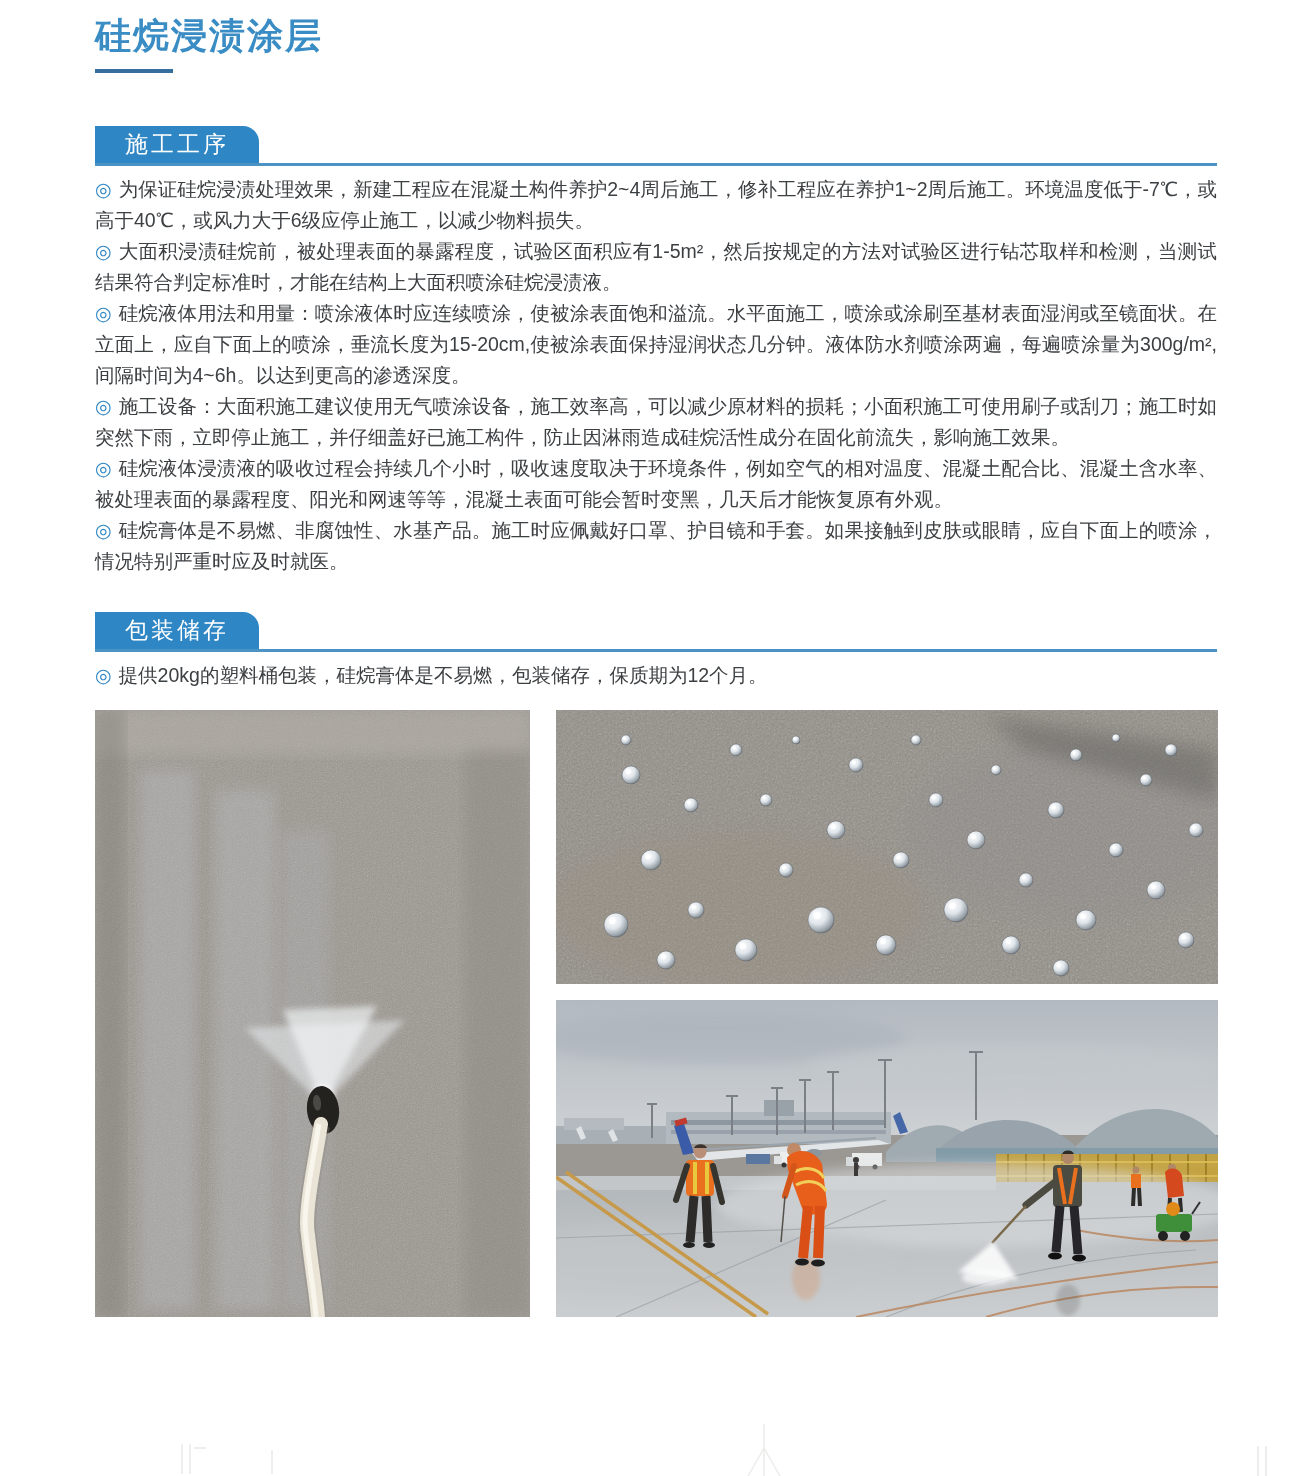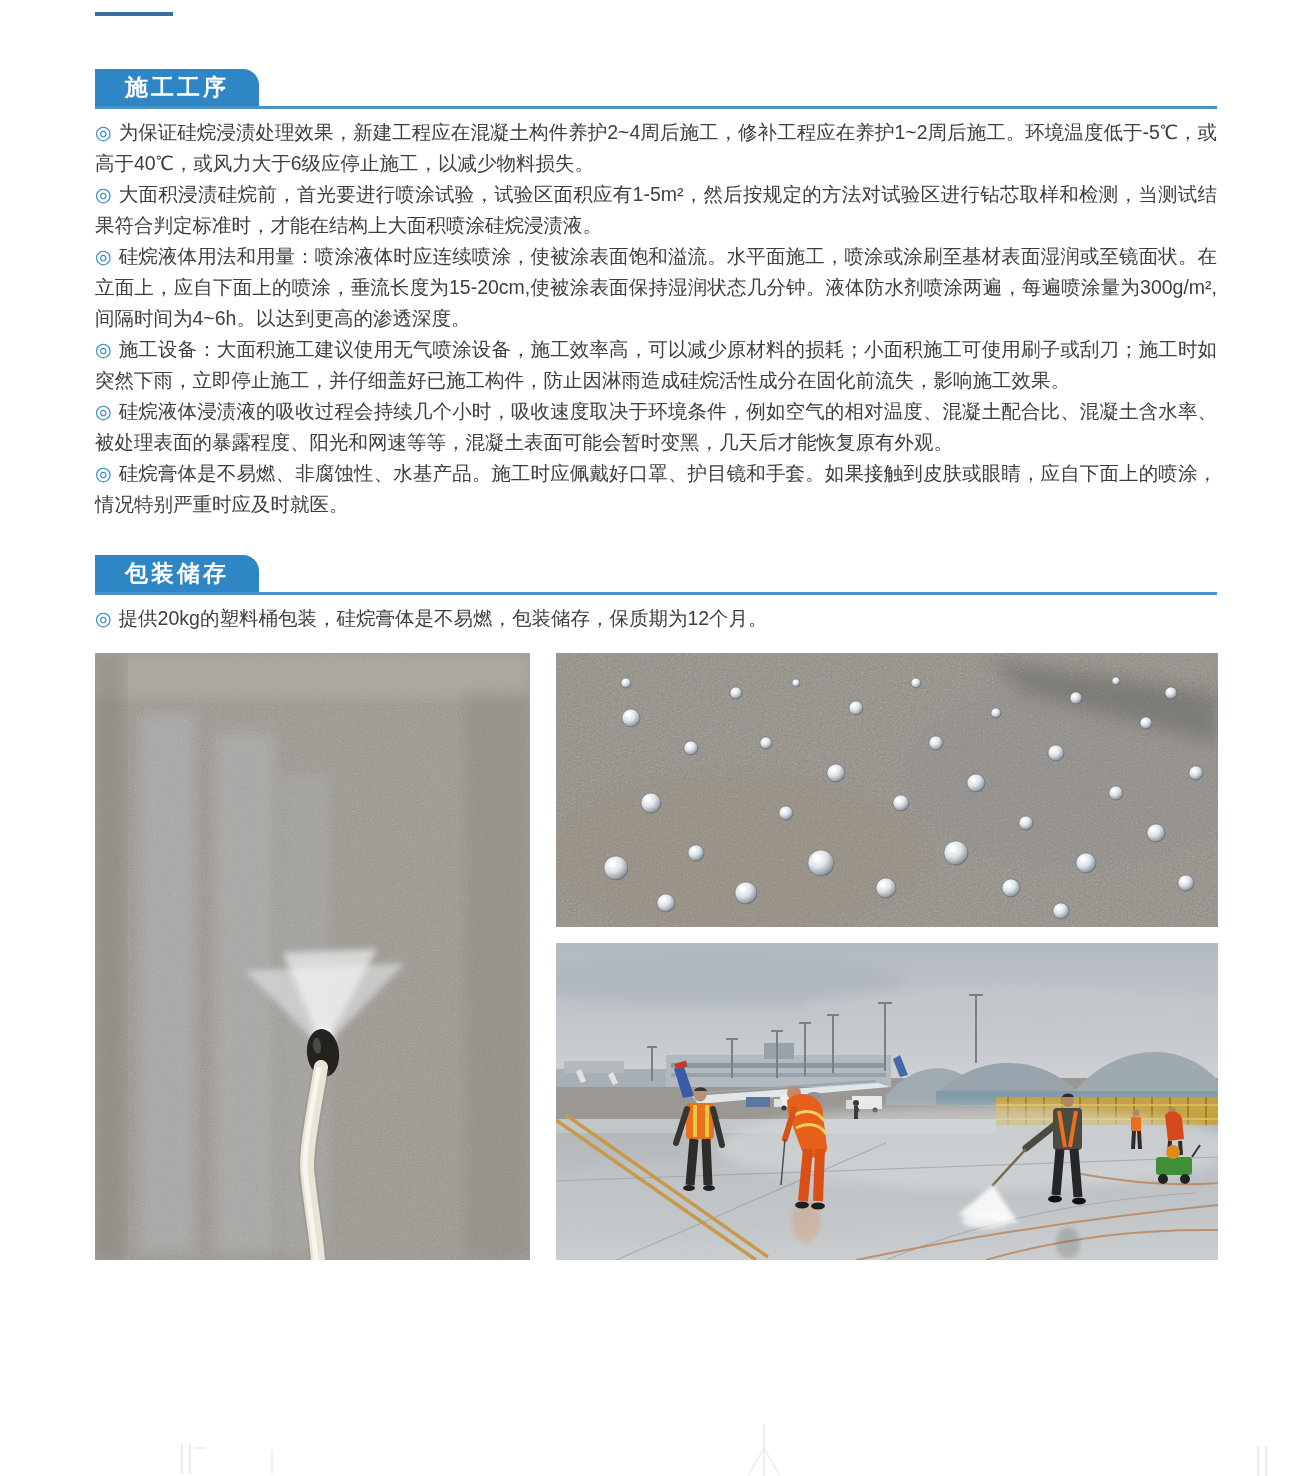--- a/index.html
+++ b/index.html
@@ -8,53 +8,54 @@
   .page{position:absolute;inset:0;background:#fff;}
 
   .title{margin:0;padding:14px 0 0 95px;font-size:36px;font-weight:700;
          color:var(--title-blue,#3a8cc4);letter-spacing:2px;line-height:1.2;}
   .title-rule{margin:12px 0 0 95px;width:78px;height:4px;
               background:var(--underline-blue,#366f9e);}
 
   .sec .badge-row{margin:53px 73px 0 95px;border-bottom:3px solid var(--rule-blue,#4b93c5);}
   .sec + .sec .badge-row{margin-top:35px;}
   .badge{display:inline-block;background:var(--accent,#2e86c4);color:#fff;
-         font-size:23px;font-weight:700;line-height:37px;padding:0 30px;
+         font-size:23px;font-weight:400;line-height:37px;padding:0 30px;
          border-radius:0 16px 0 0;letter-spacing:3px;vertical-align:bottom;}
   .bullets{margin:8px 73px 0 95px;}
   .bullets p{margin:0;font-size:19.5px;line-height:31px;color:var(--text,#3d4043);
              text-align:justify;}
   .bullet-mark{color:var(--accent,#2e86c4);margin-right:7px;font-size:19px;}
 
   .photos{display:flex;gap:26px;margin:19px 72px 0 95px;}
   .photo{overflow:hidden;background:#9b9792;flex:none;font-size:0;line-height:0;}
   .photo.left{width:435px;height:607px;}
   .col{display:flex;flex-direction:column;gap:16px;flex:none;}
   .photo.tr{width:662px;height:274px;}
   .photo.br{width:662px;height:317px;}
 
   .wm{position:absolute;opacity:.55;}
 </style>
 </head>
 <body>
 
 <div class="page">
 
+  <h1 class="title">硅烷浸渍涂层</h1>
   <div class="title-rule"></div>
 
   <div id="sections">
     <section class="sec">
       <div class="badge-row">
         <span class="badge">施工工序</span>
       </div>
       <div class="bullets">
-    <p><span class="bullet-mark">◎</span><span class="bullet-text">为保证硅烷浸渍处理效果，新建工程应在混凝土构件养护2~4周后施工，修补工程应在养护1~2周后施工。环境温度低于-5℃，或高于40℃，或风力大于6级应停止施工，以减少物料损失。</span></p>
-
-
-    <p><span class="bullet-mark">◎</span><span class="bullet-text">大面积浸渍硅烷前，首光要进行喷涂试验，试验区面积应有1-5m²，然后按规定的方法对试验区进行钻芯取样和检测，当测试结果符合判定标准时，才能在结构上大面积喷涂硅烷浸渍液。</span></p>
+    <p><span class="bullet-mark">◎</span><span class="bullet-text">为保证硅烷浸渍处理效果，新建工程应在混凝土构件养护2~4周后施工，修补工程应在养护1~2周后施工。环境温度低于-7℃，或高于40℃，或风力大于6级应停止施工，以减少物料损失。</span></p>
+
+
+    <p><span class="bullet-mark">◎</span><span class="bullet-text">大面积浸渍硅烷前，被处理表面的暴露程度，试验区面积应有1-5m²，然后按规定的方法对试验区进行钻芯取样和检测，当测试结果符合判定标准时，才能在结构上大面积喷涂硅烷浸渍液。</span></p>
 
     <p><span class="bullet-mark">◎</span><span class="bullet-text">硅烷液体用法和用量：喷涂液体时应连续喷涂，使被涂表面饱和溢流。水平面施工，喷涂或涂刷至基材表面湿润或至镜面状。在立面上，应自下面上的喷涂，垂流长度为15-20cm,使被涂表面保持湿润状态几分钟。液体防水剂喷涂两遍，每遍喷涂量为300g/m²,间隔时间为4~6h。以达到更高的渗透深度。</span></p>
 
     <p><span class="bullet-mark">◎</span><span class="bullet-text">施工设备：大面积施工建议使用无气喷涂设备，施工效率高，可以减少原材料的损耗；小面积施工可使用刷子或刮刀；施工时如突然下雨，立即停止施工，并仔细盖好已施工构件，防止因淋雨造成硅烷活性成分在固化前流失，影响施工效果。</span></p>
 
 
     <p><span class="bullet-mark">◎</span><span class="bullet-text">硅烷液体浸渍液的吸收过程会持续几个小时，吸收速度取决于环境条件，例如空气的相对温度、混凝土配合比、混凝土含水率、被处理表面的暴露程度、阳光和网速等等，混凝土表面可能会暂时变黑，几天后才能恢复原有外观。</span></p>
 
     <p><span class="bullet-mark">◎</span><span class="bullet-text">硅烷膏体是不易燃、非腐蚀性、水基产品。施工时应佩戴好口罩、护目镜和手套。如果接触到皮肤或眼睛，应自下面上的喷涂，情况特别严重时应及时就医。</span></p>
   </div>

